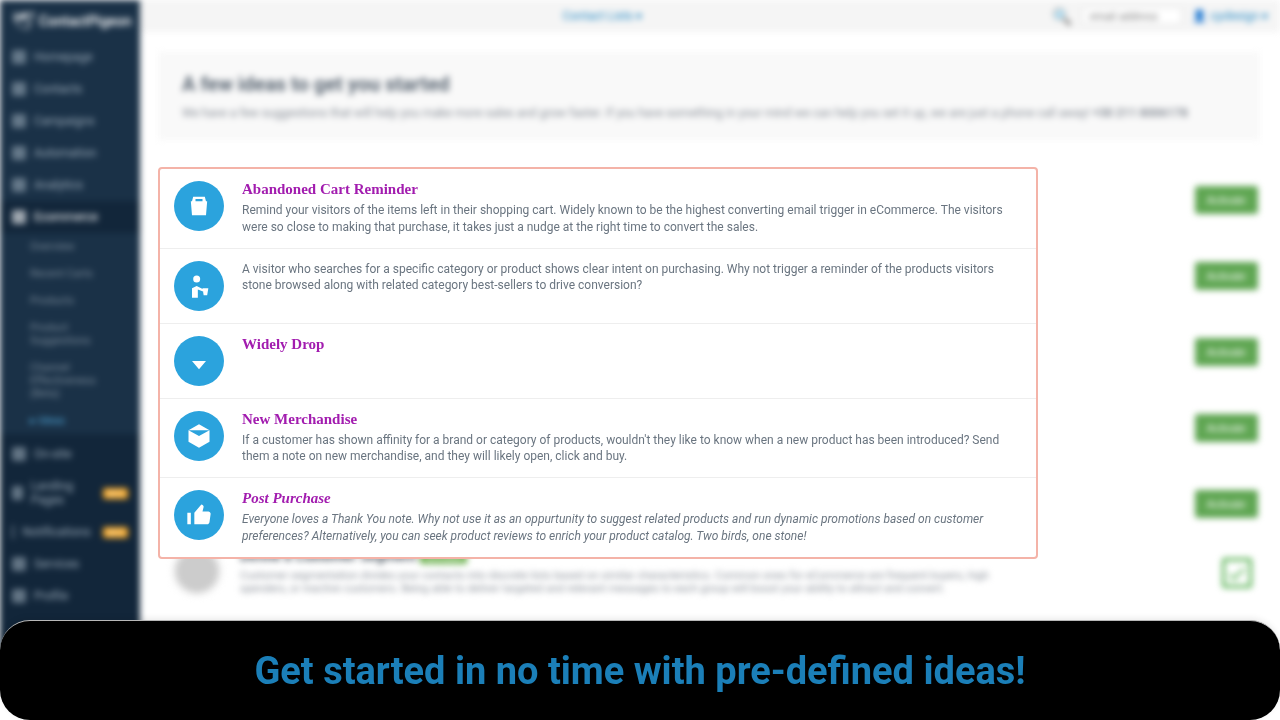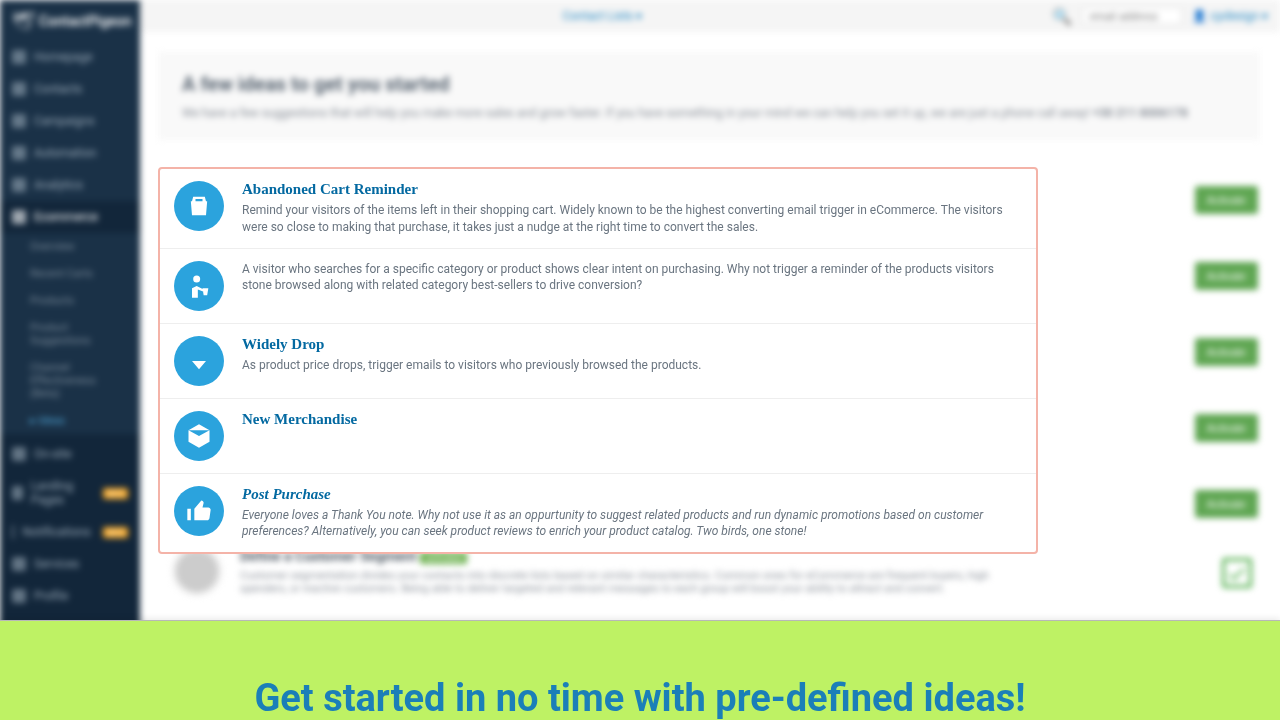--- a/index.html
+++ b/index.html
@@ -31,40 +31,40 @@
 .header-sub { font-size: 12px; color: #8a9099; }
 .header-sub-b { font-weight: 700; }
 
 
 .ideas-wrap { position: absolute; top: 167px; left: 158px; width: 880px; background: #fff; border: 2px solid #f4b3a8; border-radius: 4px; }
 .idea-row { display: flex; align-items: flex-start; gap: 18px; padding: 12px 14px; border-bottom: 1px solid #eee; }
 .idea-row:last-child { border-bottom: none; font-style: italic; }
 .idea-icon { width: 50px; height: 50px; border-radius: 50%; background: #2ba3dd; flex-shrink: 0; display: flex; align-items: center; justify-content: center; }
 .idea-icon svg { width: 28px; height: 28px; fill: #fff; }
 .idea-text { flex: 1; }
-.idea-title { font-size: 15px; font-weight: 700; color: #0369a1; font-family: Georgia, serif; margin-bottom: 4px; }
+.idea-title { font-size: 15px; font-weight: 700; color: #a21caf; font-family: Georgia, serif; margin-bottom: 4px; }
 .idea-desc { font-size: 12px; color: #6a7580; line-height: 1.4; }
 
 
 .extra-row { position: absolute; top: 538px; left: 158px; width: 880px; display: flex; gap: 18px; padding: 8px 14px; }
 .extra-icon { width: 50px; height: 50px; border-radius: 50%; background: #ccc; border: 4px solid #eee; flex-shrink:0; }
 .extra-text-title { font-size: 14px; font-weight: 700; color: #4a5560; }
 .extra-badge { background: #6ab04c; color: #fff; font-size: 9px; padding: 1px 5px; border-radius: 2px; margin-left: 4px; }
 .extra-desc { font-size: 11px; color: #8a9099; margin-top: 4px; }
 
 
 .activate-col { position: absolute; right: 22px; top: 186px; display: flex; flex-direction: column; gap: 48px; }
 .activate-btn { background: #5fa652; color: #fff; font-size: 11px; padding: 8px 12px; border-radius: 3px; border: none; }
 
 
 .check-icon { position: absolute; right: 28px; top: 558px; width: 30px; height: 30px; border: 3px solid #4fae4a; border-radius: 3px; display: flex; align-items: center; justify-content: center; }
 .check-icon svg { width: 26px; height: 26px; }
 
 
-.banner { position: absolute; left: 0; right: 0; bottom: 0; height: 100px; background: #bef264; border-top: 1px solid #b8b8b8; display: flex; align-items: flex-end; justify-content: center; box-shadow: 0 -2px 6px rgba(0,0,0,0.08); }
+.banner { position: absolute; left: 0; right: 0; bottom: 0; height: 100px; background: #000000; border-top: 1px solid #b8b8b8; display: flex; align-items: center; justify-content: center; box-shadow: 0 -2px 6px rgba(0,0,0,0.08); border-radius: 30px; }
 .banner-text { font-size: 38px; font-weight: 700; color: #1b7fb8; }
 </style>
 </head>
 <body>
 
 <div class="blur-layer">
 
   <div class="topbar">
     <div class="topbar-center">Contact Lists ▾</div>
     <div class="topbar-right">
@@ -187,31 +187,31 @@
     </div>
   </div>
   <div class="idea-row">
     <div class="idea-icon">
         <svg viewBox="0 0 24 24">
           <path d="M12 3v12M6 12l6 7 6-7z"></path>
         </svg>
       </div>
     <div class="idea-text">
       <div class="idea-title">Widely Drop</div>
-      <div class="idea-desc">As product price drops, trigger emails to visitors who previously browsed the products.</div>
     </div>
   </div>
   <div class="idea-row">
     <div class="idea-icon">
         <svg viewBox="0 0 24 24">
           <path d="M12 2l9 5v10l-9 5-9-5V7zM12 2v10M3 7l9 5 9-5"></path>
         </svg>
       </div>
     <div class="idea-text">
       <div class="idea-title">New Merchandise</div>
+      <div class="idea-desc">If a customer has shown affinity for a brand or category of products, wouldn't they like to know when a new product has been introduced? Send them a note on new merchandise, and they will likely open, click and buy.</div>
     </div>
   </div>
   <div class="idea-row">
     <div class="idea-icon">
         <svg viewBox="0 0 24 24">
           <path d="M2 20h3V10H2zM22 11c0-1-1-2-2-2h-5l1-4c0-1-1-2-2-2l-6 7v10h11c1 0 2-1 2-2z"></path>
         </svg>
       </div>
     <div class="idea-text">
       <div class="idea-title">Post Purchase</div>

